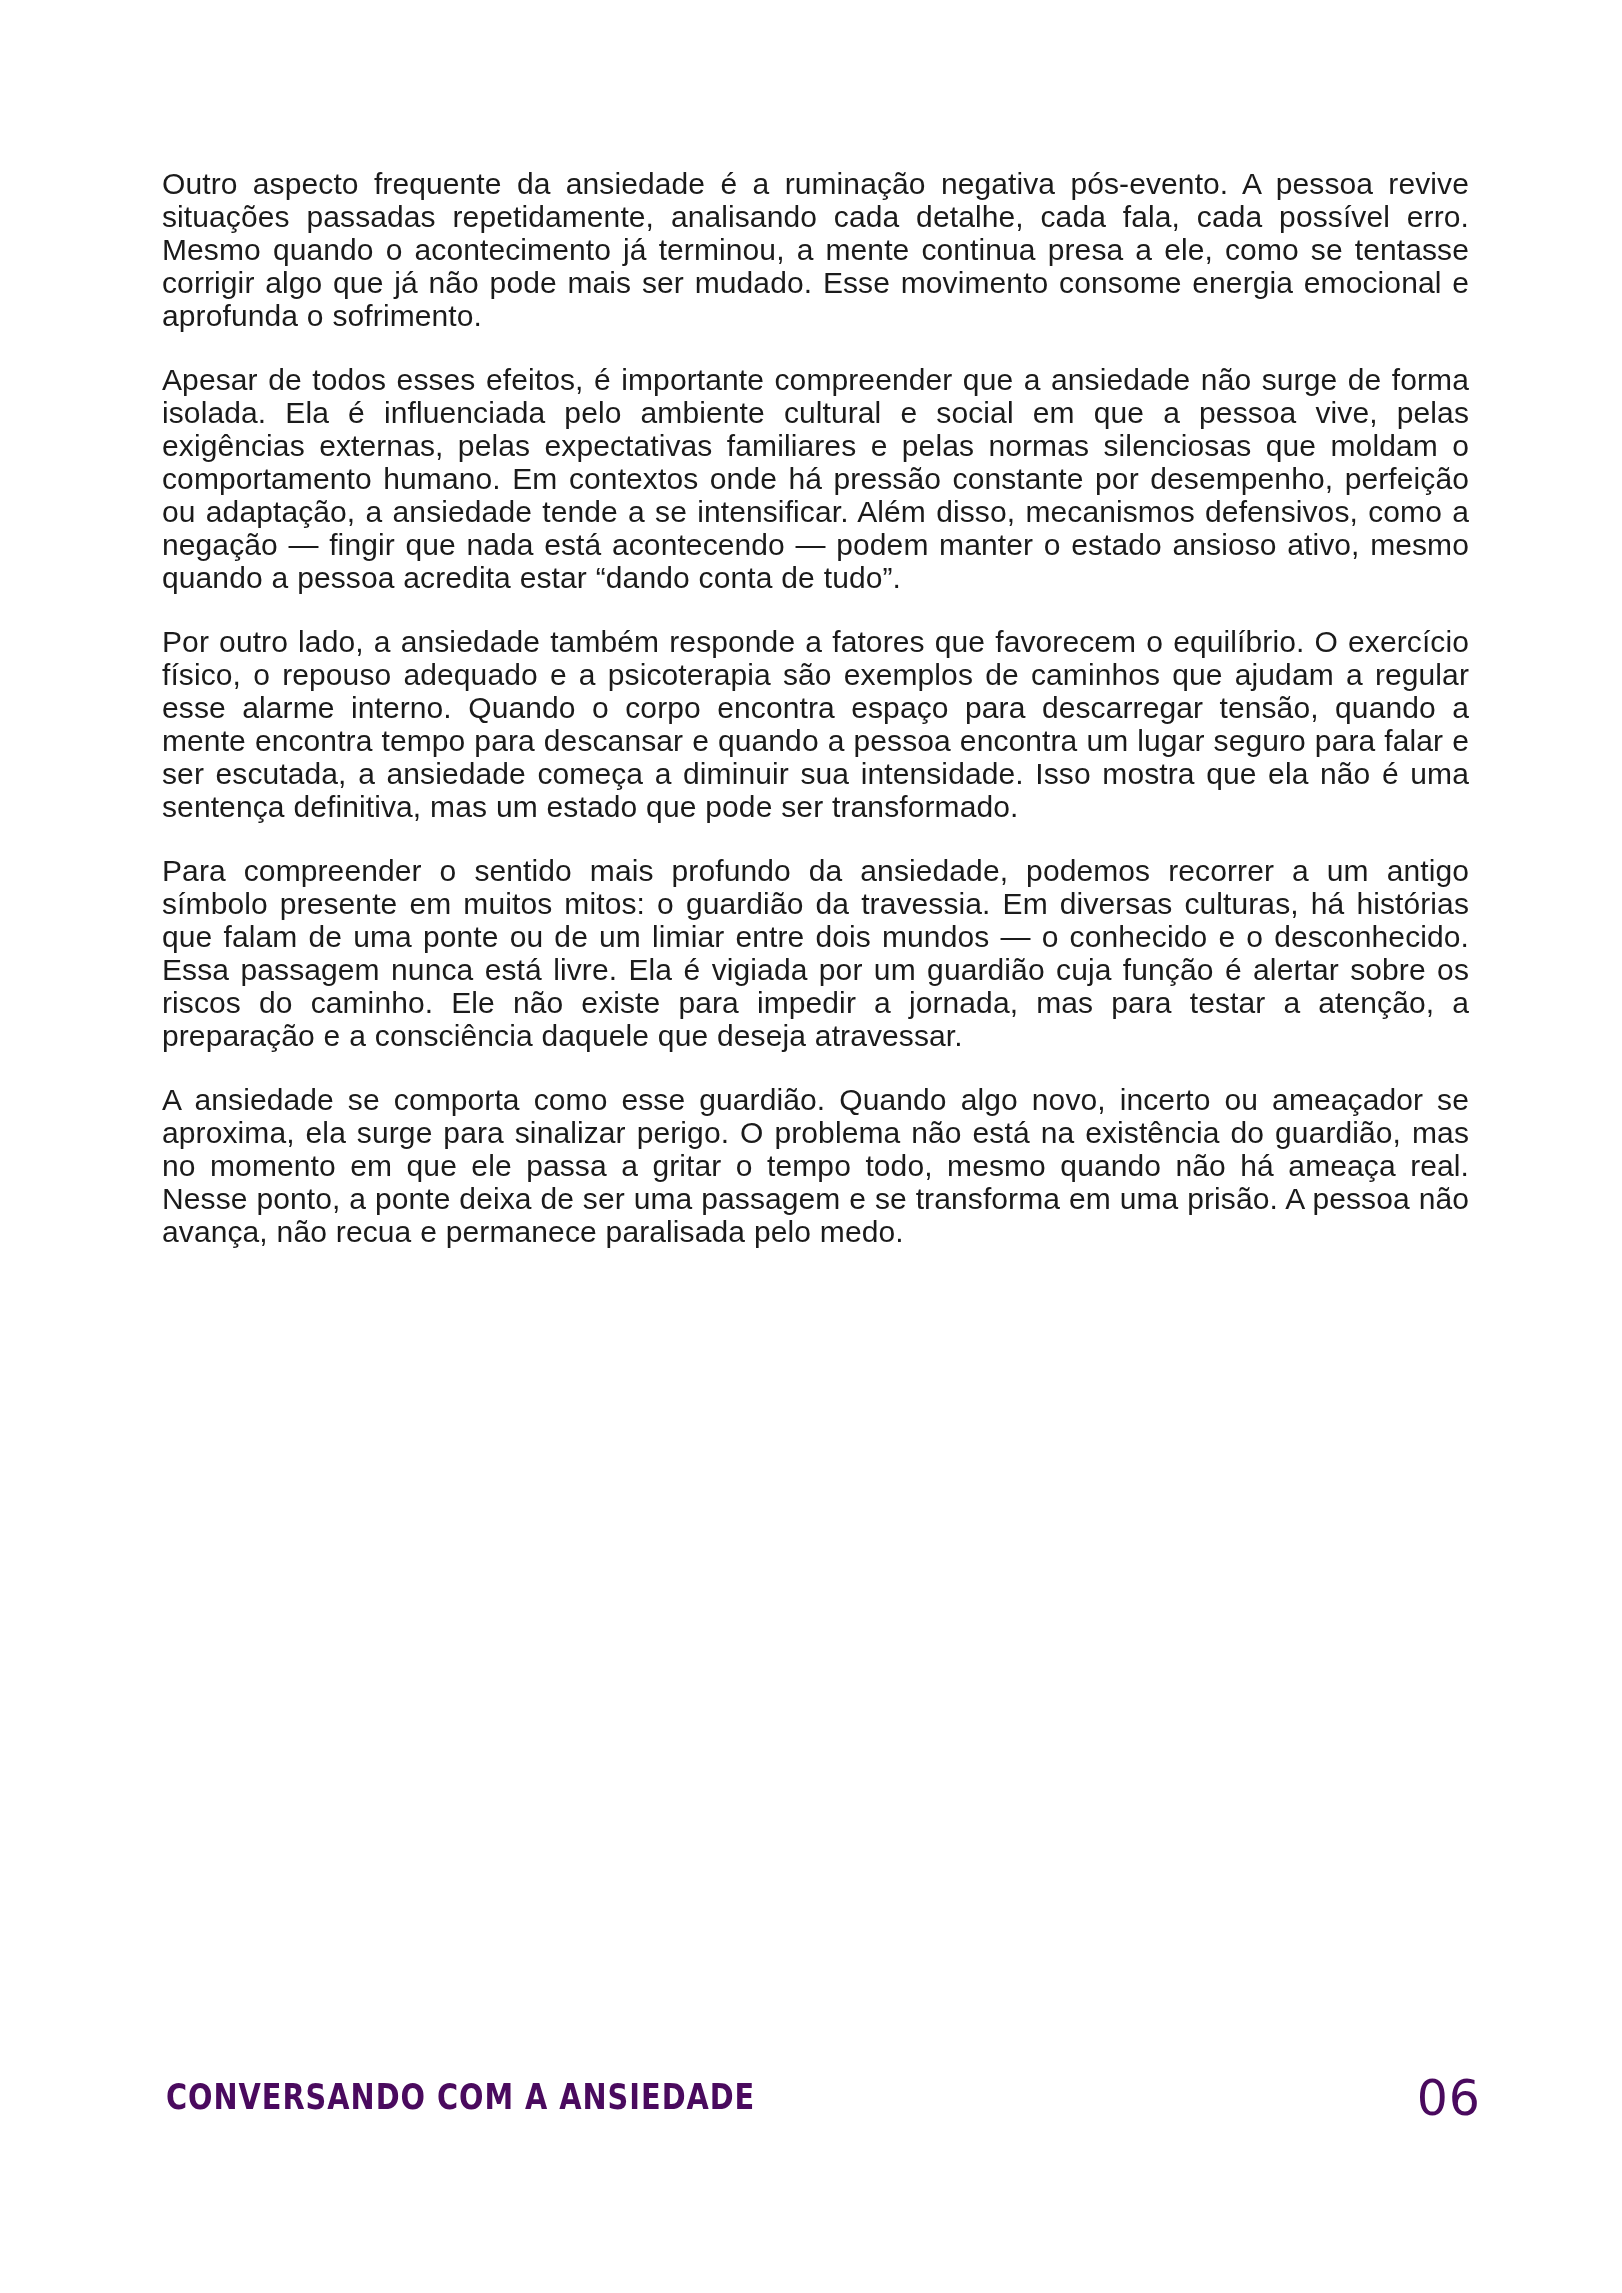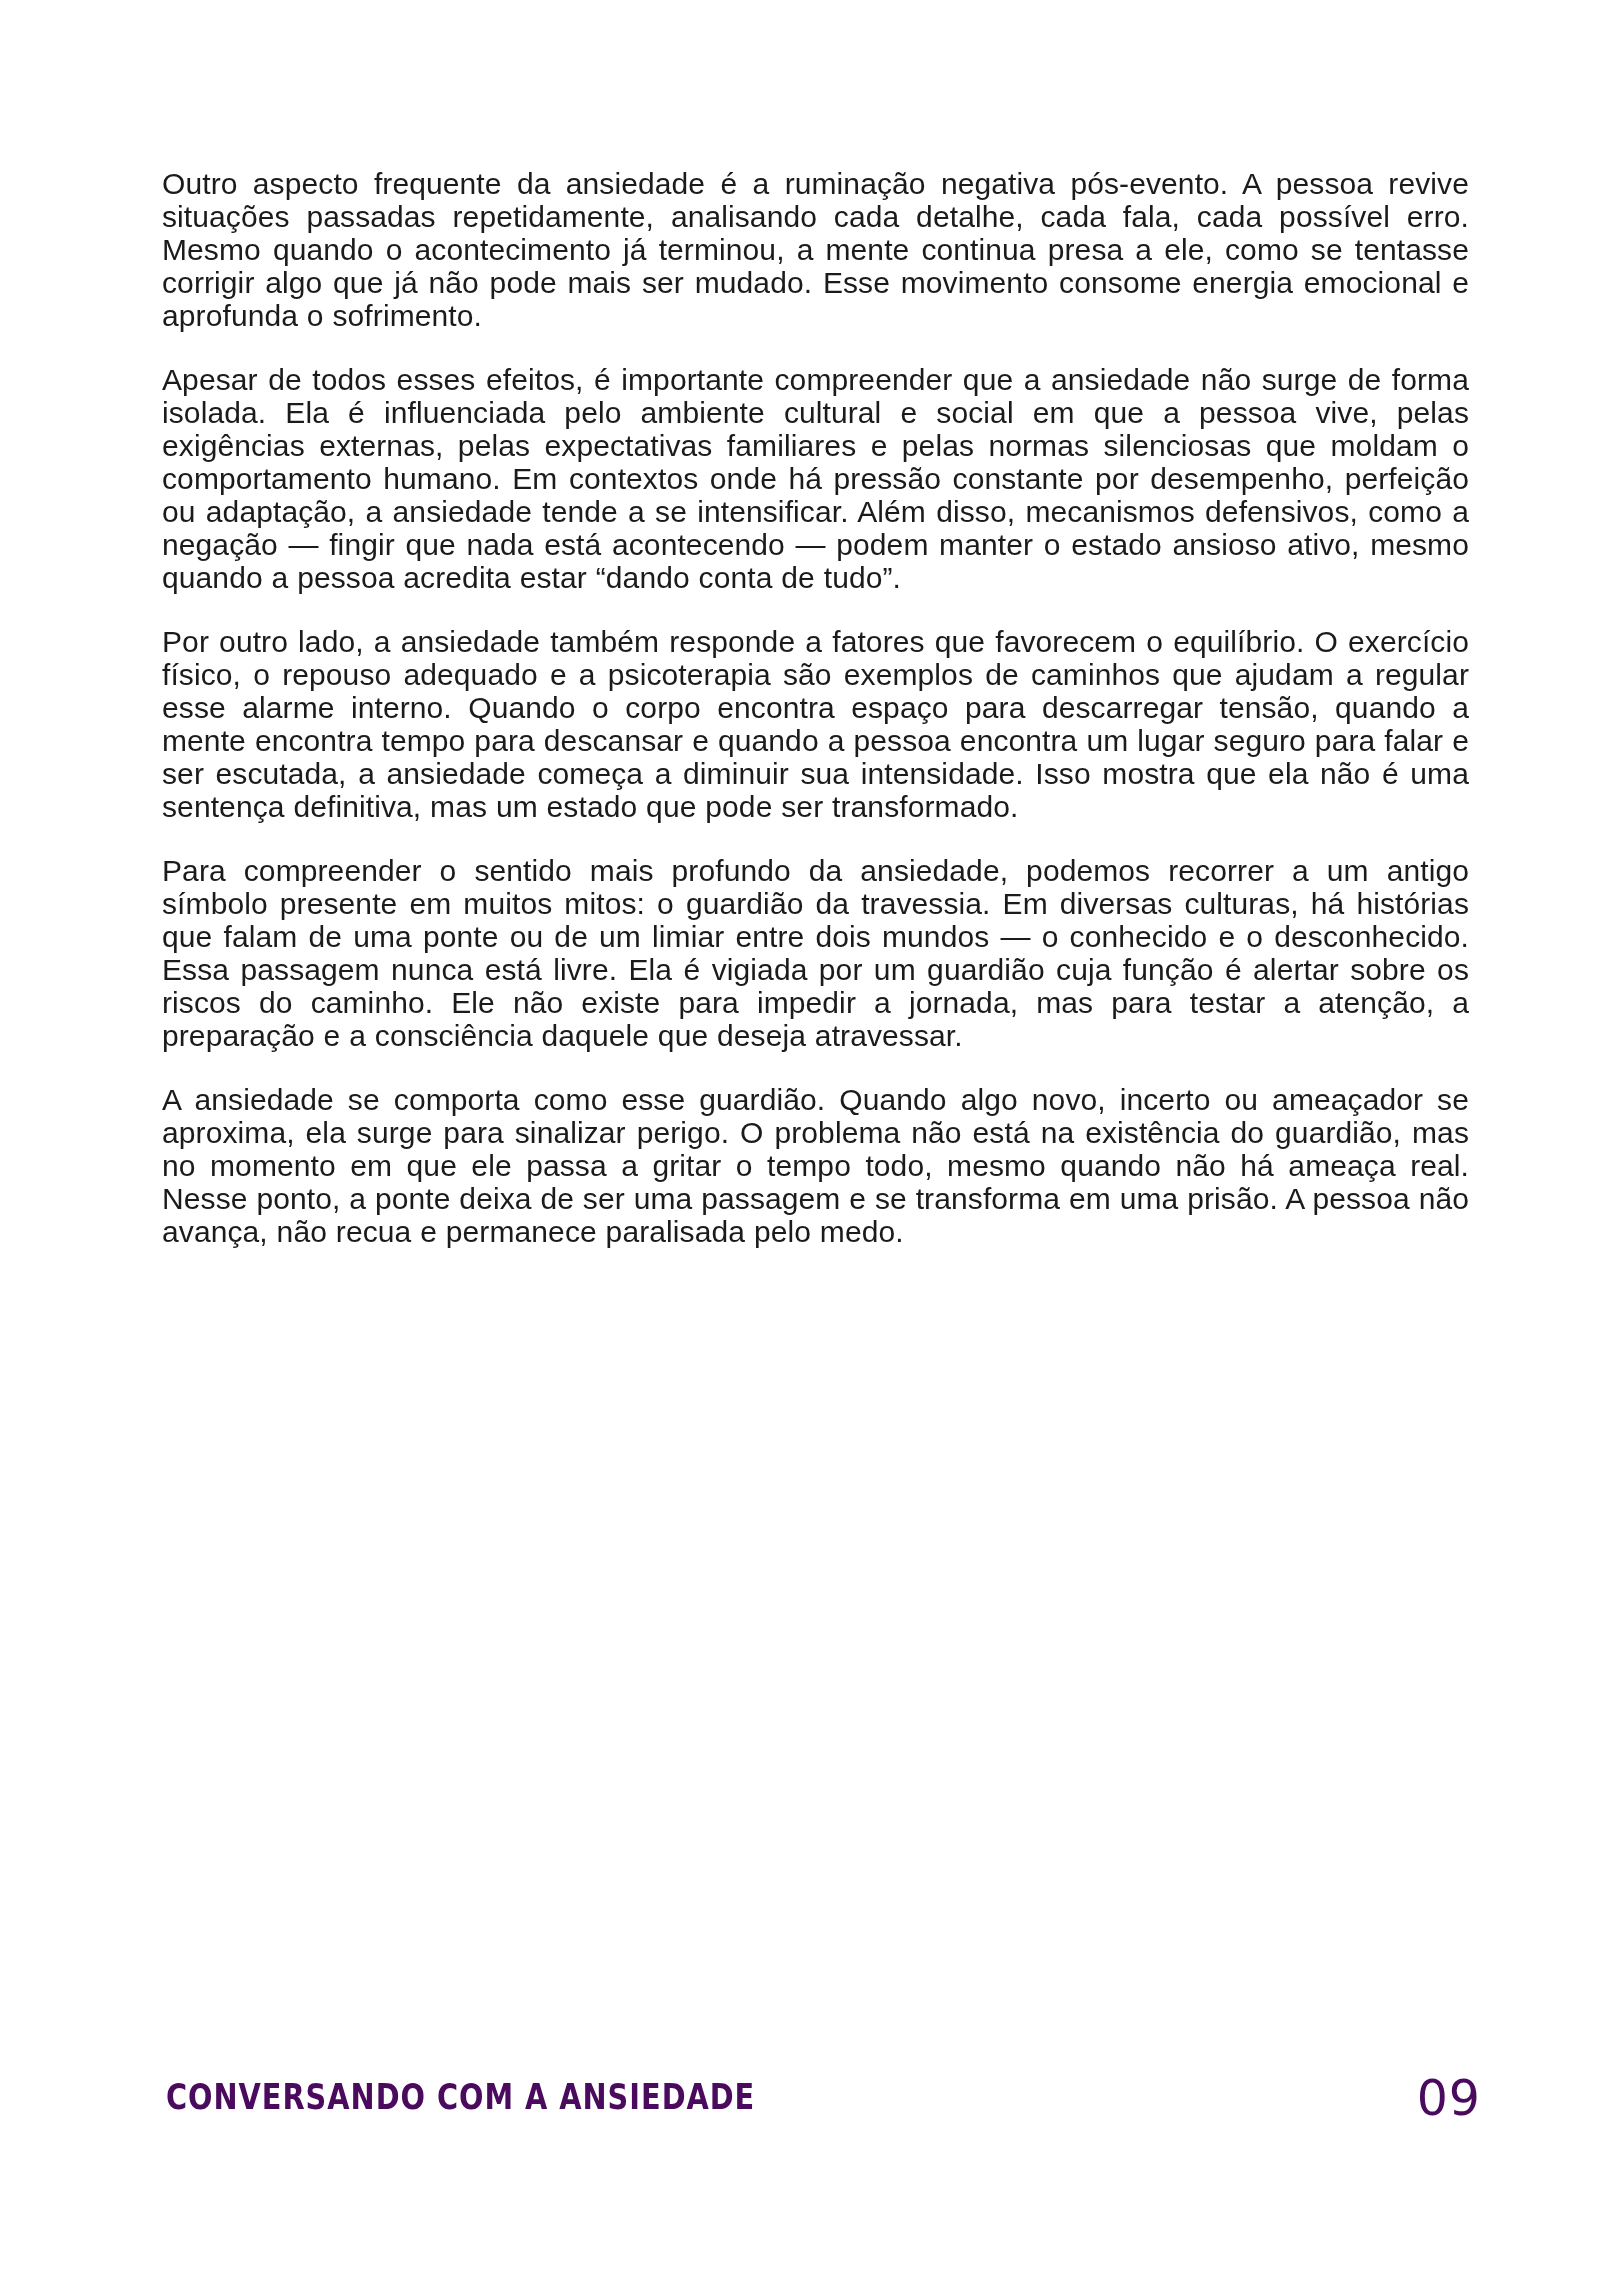--- a/index.html
+++ b/index.html
@@ -90,17 +90,17 @@
   <div class="content">
     <p class="para">Outro aspecto frequente da ansiedade é a ruminação negativa pós-evento. A pessoa revive situações passadas repetidamente, analisando cada detalhe, cada fala, cada possível erro. Mesmo quando o acontecimento já terminou, a mente continua presa a ele, como se tentasse corrigir algo que já não pode mais ser mudado. Esse movimento consome energia emocional e aprofunda o sofrimento.</p>
     <p class="para">Apesar de todos esses efeitos, é importante compreender que a ansiedade não surge de forma isolada. Ela é influenciada pelo ambiente cultural e social em que a pessoa vive, pelas exigências externas, pelas expectativas familiares e pelas normas silenciosas que moldam o comportamento humano. Em contextos onde há pressão constante por desempenho, perfeição ou adaptação, a ansiedade tende a se intensificar. Além disso, mecanismos defensivos, como a negação — fingir que nada está acontecendo — podem manter o estado ansioso ativo, mesmo quando a pessoa acredita estar “dando conta de tudo”.</p>
     <p class="para">Por outro lado, a ansiedade também responde a fatores que favorecem o equilíbrio. O exercício físico, o repouso adequado e a psicoterapia são exemplos de caminhos que ajudam a regular esse alarme interno. Quando o corpo encontra espaço para descarregar tensão, quando a mente encontra tempo para descansar e quando a pessoa encontra um lugar seguro para falar e ser escutada, a ansiedade começa a diminuir sua intensidade. Isso mostra que ela não é uma sentença definitiva, mas um estado que pode ser transformado.</p>
     <p class="para">Para compreender o sentido mais profundo da ansiedade, podemos recorrer a um antigo símbolo presente em muitos mitos: o guardião da travessia. Em diversas culturas, há histórias que falam de uma ponte ou de um limiar entre dois mundos — o conhecido e o desconhecido. Essa passagem nunca está livre. Ela é vigiada por um guardião cuja função é alertar sobre os riscos do caminho. Ele não existe para impedir a jornada, mas para testar a atenção, a preparação e a consciência daquele que deseja atravessar.</p>
     <p class="para">A ansiedade se comporta como esse guardião. Quando algo novo, incerto ou ameaçador se aproxima, ela surge para sinalizar perigo. O problema não está na existência do guardião, mas no momento em que ele passa a gritar o tempo todo, mesmo quando não há ameaça real. Nesse ponto, a ponte deixa de ser uma passagem e se transforma em uma prisão. A pessoa não avança, não recua e permanece paralisada pelo medo.</p>
   </div>
 
   <div class="footer">
     <div class="footer-title">CONVERSANDO COM A ANSIEDADE</div>
-    <div class="footer-page">09</div>
+    <div class="footer-page">06</div>
   </div>
 
 </div>
 
 
 </body></html>

